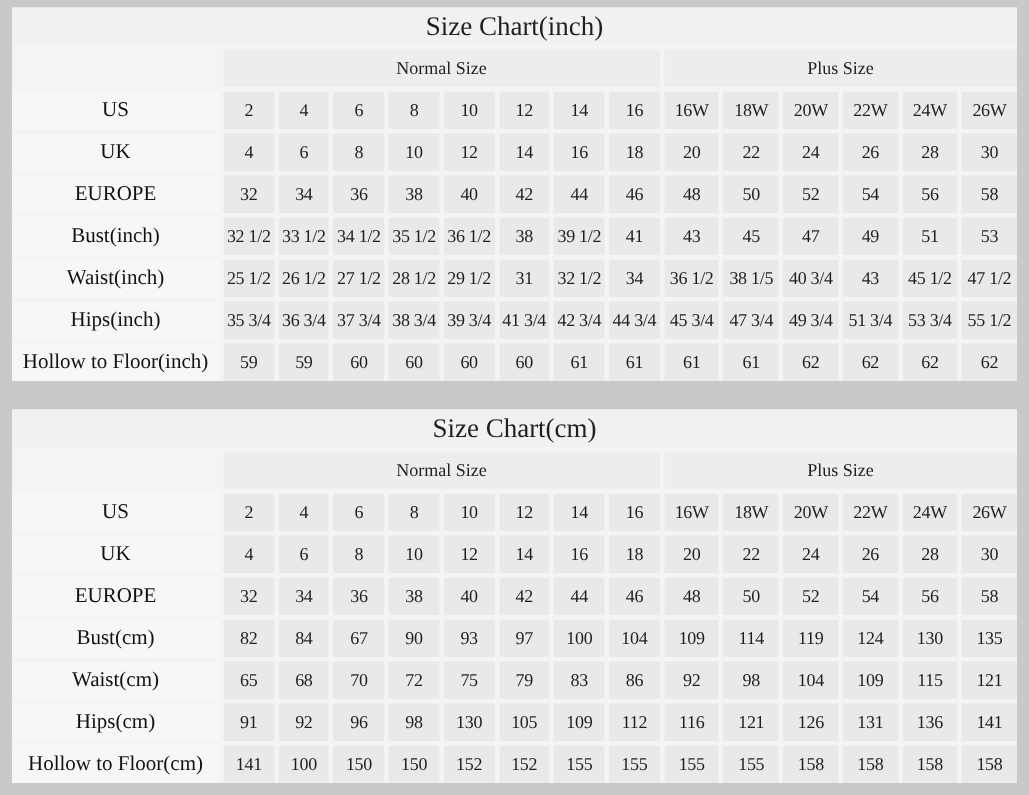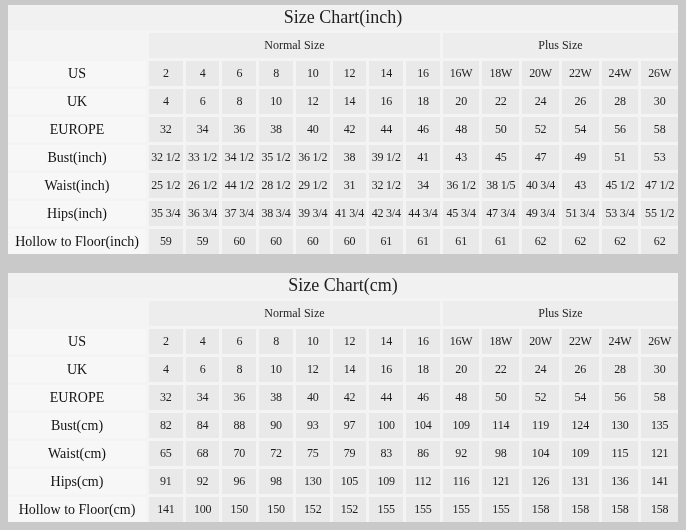--- a/index.html
+++ b/index.html
@@ -122,21 +122,21 @@
       <div class="cell data-cell">41</div>
       <div class="cell data-cell">43</div>
       <div class="cell data-cell">45</div>
       <div class="cell data-cell">47</div>
       <div class="cell data-cell">49</div>
       <div class="cell data-cell">51</div>
       <div class="cell data-cell">53</div>
       <div class="cell label-cell">Waist(inch)</div>
       <div class="cell data-cell">25 1/2</div>
       <div class="cell data-cell">26 1/2</div>
-      <div class="cell data-cell">44 1/2</div>
+      <div class="cell data-cell">27 1/2</div>
       <div class="cell data-cell">28 1/2</div>
       <div class="cell data-cell">29 1/2</div>
       <div class="cell data-cell">31</div>
       <div class="cell data-cell">32 1/2</div>
       <div class="cell data-cell">34</div>
       <div class="cell data-cell">36 1/2</div>
       <div class="cell data-cell">38 1/5</div>
       <div class="cell data-cell">40 3/4</div>
       <div class="cell data-cell">43</div>
       <div class="cell data-cell">45 1/2</div>
@@ -218,21 +218,21 @@
       <div class="cell data-cell">46</div>
       <div class="cell data-cell">48</div>
       <div class="cell data-cell">50</div>
       <div class="cell data-cell">52</div>
       <div class="cell data-cell">54</div>
       <div class="cell data-cell">56</div>
       <div class="cell data-cell">58</div>
       <div class="cell label-cell">Bust(cm)</div>
       <div class="cell data-cell">82</div>
       <div class="cell data-cell">84</div>
-      <div class="cell data-cell">88</div>
+      <div class="cell data-cell">67</div>
       <div class="cell data-cell">90</div>
       <div class="cell data-cell">93</div>
       <div class="cell data-cell">97</div>
       <div class="cell data-cell">100</div>
       <div class="cell data-cell">104</div>
       <div class="cell data-cell">109</div>
       <div class="cell data-cell">114</div>
       <div class="cell data-cell">119</div>
       <div class="cell data-cell">124</div>
       <div class="cell data-cell">130</div>

